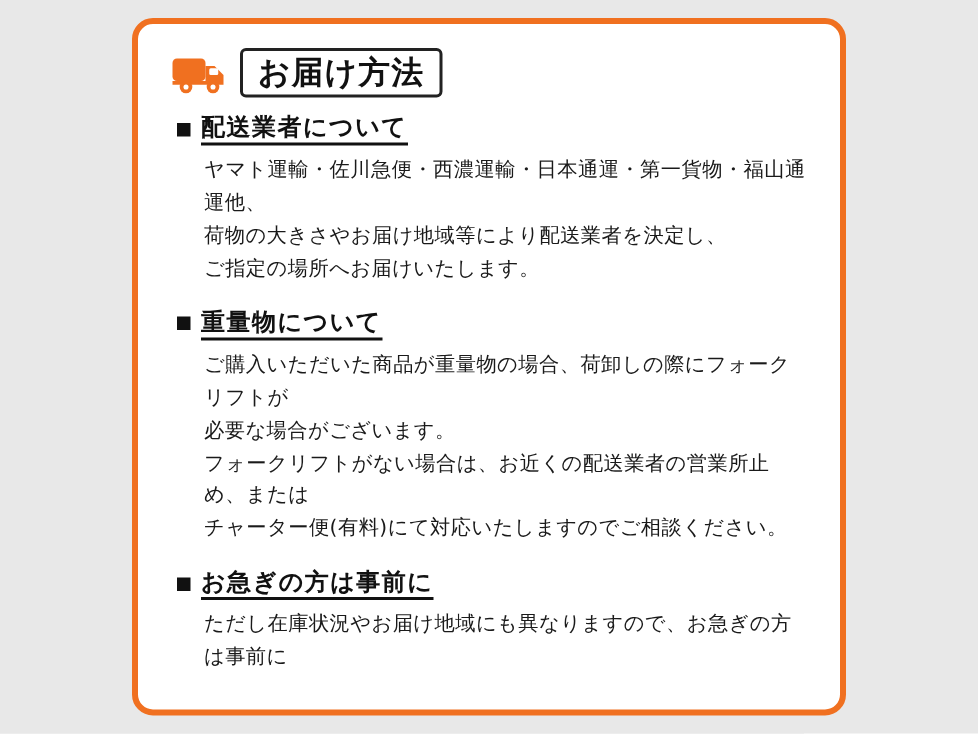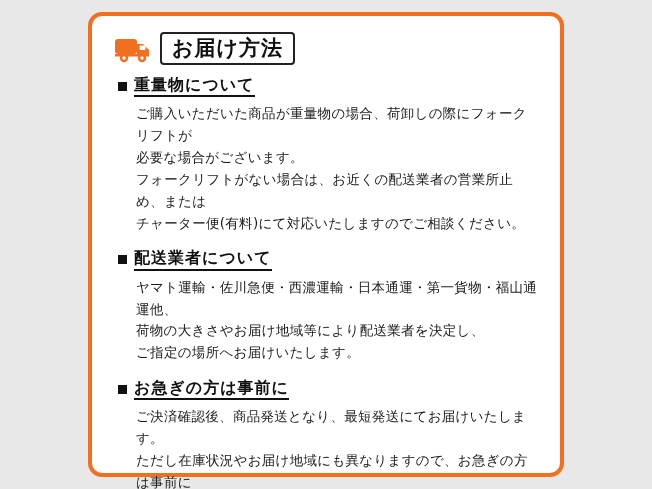--- a/index.html
+++ b/index.html
@@ -115,49 +115,48 @@
             <circle cx="28" cy="24" r="4.2" fill="#f07020"></circle>
             <circle cx="28" cy="24" r="1.7" fill="#ffffff"></circle>
           </svg>
         </span>
         <div class="title-box">お届け方法</div>
       </div>
 
       <div class="section">
         <div class="sec-head">
           <span class="sec-marker"></span>
+          <span class="sec-title">配送業者について</span>
+        </div>
+        <div class="sec-body">
+          <p>ヤマト運輸・佐川急便・西濃運輸・日本通運・第一貨物・福山通運他、</p>
+          <p>荷物の大きさやお届け地域等により配送業者を決定し、</p>
+          <p>ご指定の場所へお届けいたします。</p>
+        </div>
+      </div>
+
+      <div class="section">
+        <div class="sec-head">
+          <span class="sec-marker"></span>
           <span class="sec-title">重量物について</span>
         </div>
         <div class="sec-body">
           <p>ご購入いただいた商品が重量物の場合、荷卸しの際にフォークリフトが</p>
           <p>必要な場合がございます。</p>
           <p>フォークリフトがない場合は、お近くの配送業者の営業所止め、または</p>
           <p>チャーター便(有料)にて対応いたしますのでご相談ください。</p>
         </div>
       </div>
 
       <div class="section">
         <div class="sec-head">
           <span class="sec-marker"></span>
-          <span class="sec-title">配送業者について</span>
-        </div>
-        <div class="sec-body">
-          <p>ヤマト運輸・佐川急便・西濃運輸・日本通運・第一貨物・福山通運他、</p>
-          <p>荷物の大きさやお届け地域等により配送業者を決定し、</p>
-          <p>ご指定の場所へお届けいたします。</p>
-        </div>
-      </div>
-
-      <div class="section">
-        <div class="sec-head">
-          <span class="sec-marker"></span>
           <span class="sec-title">お急ぎの方は事前に</span>
         </div>
         <div class="sec-body">
-          <p>ご決済確認後、商品発送となり、最短発送にてお届けいたします。</p>
           <p>ただし在庫状況やお届け地域にも異なりますので、お急ぎの方は事前に</p>
 
         </div>
       </div>
 
     </div>
   </div>
 </div>
 
 </body></html>

